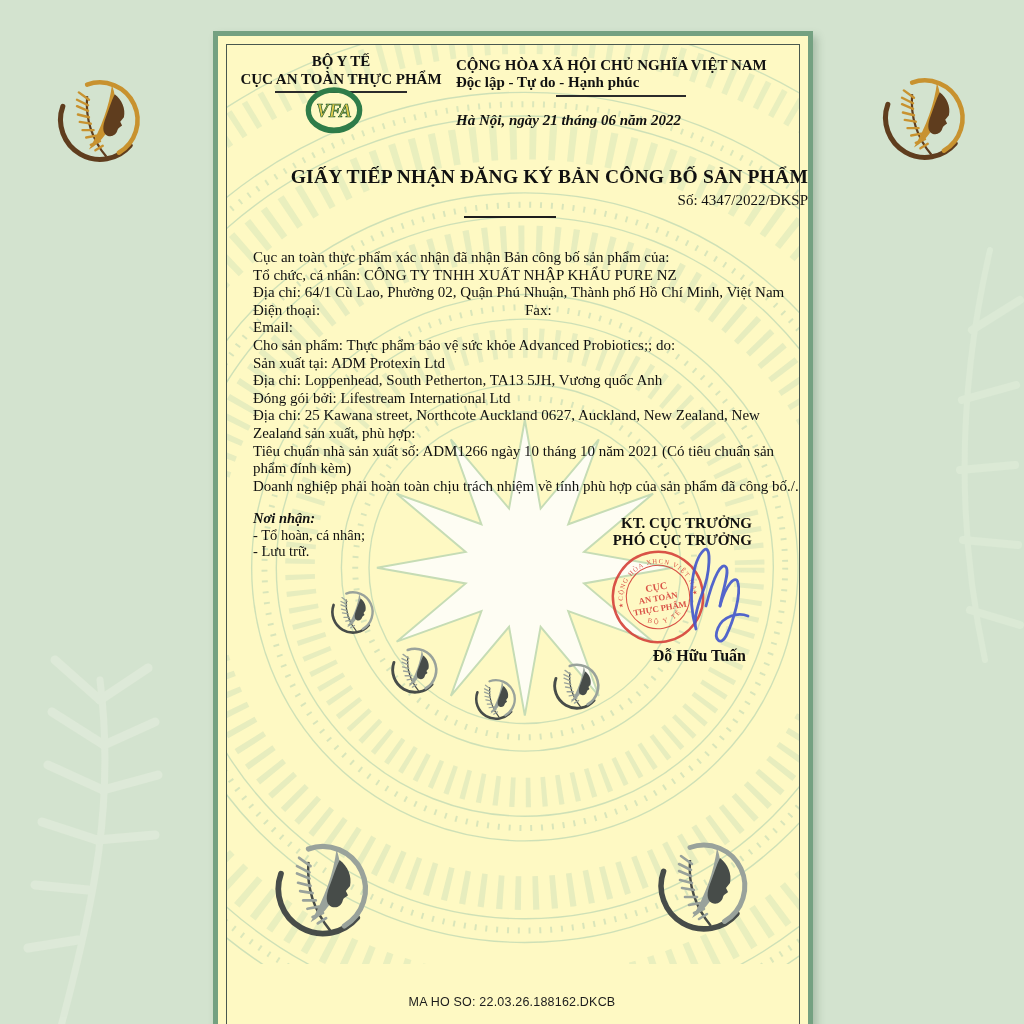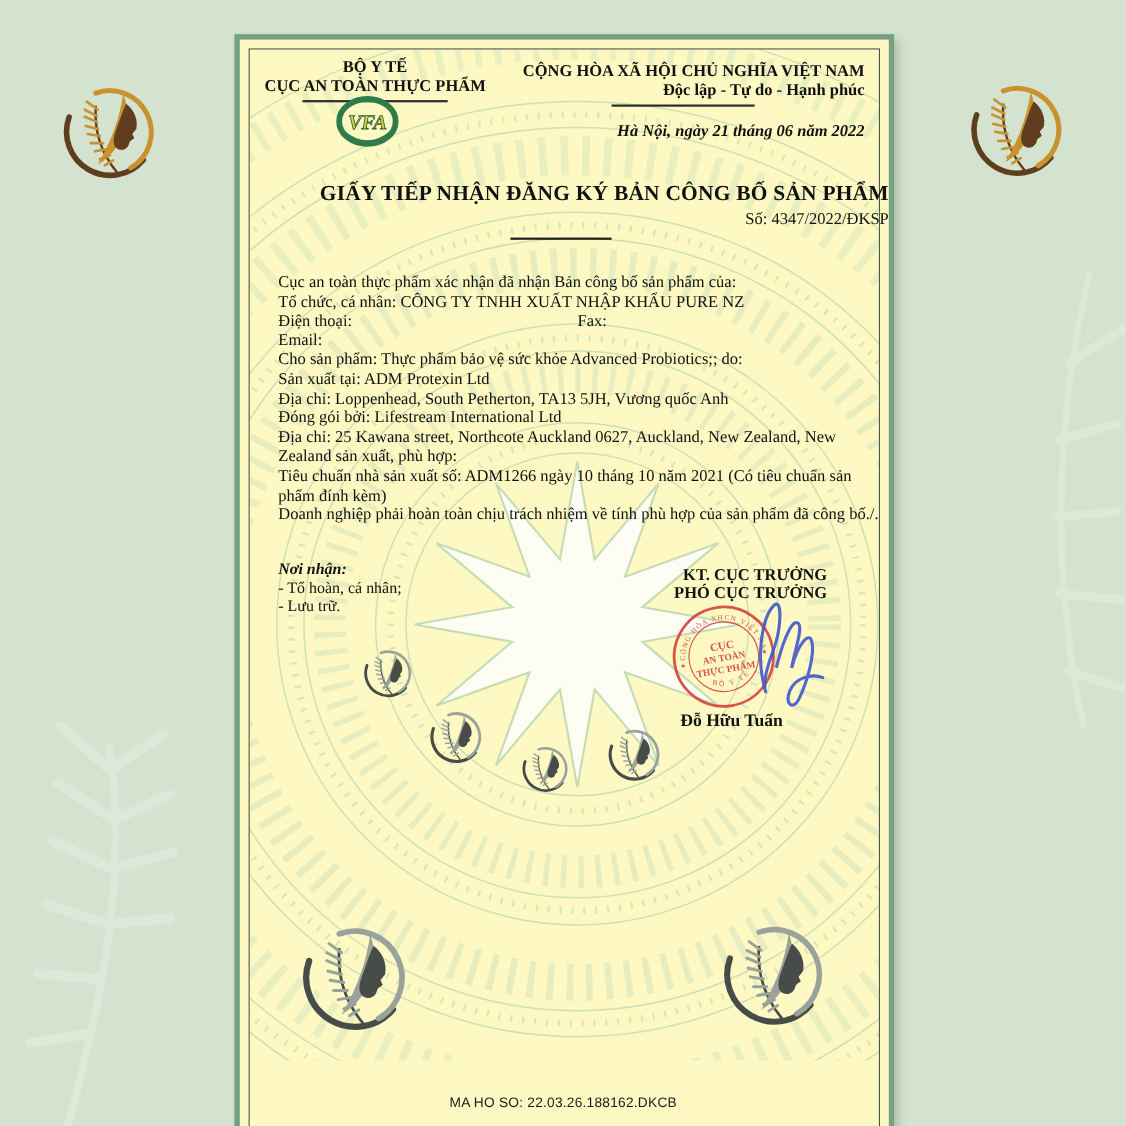--- a/index.html
+++ b/index.html
@@ -21,21 +21,21 @@
   }
   .cert-inner-line{position:absolute;inset:8px;border:1.6px solid #49584f;z-index:3;pointer-events:none}
   .drum{position:absolute;inset:9px;z-index:1;pointer-events:none}
   .wm{position:absolute;z-index:2}
 
   
   .h-left{position:absolute;top:16px;left:8px;width:230px;text-align:center;
     font-weight:bold;font-size:15px;line-height:18px;z-index:4}
   .h-left .rule{width:132px;height:1.5px;background:#2b2b2b;margin:3px auto 0}
   .vfa{position:absolute;top:50px;left:85px;width:62px;height:54px;z-index:4}
-  .h-right{position:absolute;top:21px;left:238px;width:330px;text-align:right;
+  .h-right{position:absolute;top:21px;left:238px;width:330px;text-align:left;
     font-weight:bold;font-size:15px;line-height:17px;z-index:4}
   .h-right .rule{width:130px;height:1.5px;background:#2b2b2b;margin:4px auto 0}
   .dateline{margin-top:15px;font-weight:bold;font-style:italic;font-size:15px}
 
   
   .title{position:absolute;top:130px;left:0;width:100%;text-align:right;
     font-weight:bold;font-size:19.5px;letter-spacing:.2px;z-index:4}
   .docnum{position:absolute;top:156px;left:0;width:100%;text-align:right;font-size:15px;z-index:4}
   .num-rule{position:absolute;top:180px;left:246px;width:92px;height:2px;background:#1d1d1d;z-index:4}
 
@@ -46,21 +46,21 @@
   .fax{position:absolute;left:272px;top:0}
 
   
   .sign-left{position:absolute;top:474px;left:35px;font-size:14.5px;line-height:16.5px;z-index:4}
   .sign-left .nt{font-weight:bold;font-style:italic}
   .sign-right{position:absolute;top:479px;left:330px;width:204px;text-align:right;
     font-weight:bold;font-size:15px;line-height:17px;z-index:4}
   .stamp{position:absolute;left:392px;top:513px;width:96px;height:96px;
     transform:rotate(-10deg);z-index:5;opacity:.92}
   .sig{position:absolute;left:448px;top:498px;width:100px;height:112px;z-index:6}
-  .signer-name{position:absolute;top:611px;left:352px;width:190px;text-align:center;
+  .signer-name{position:absolute;top:611px;left:338px;width:190px;text-align:right;
     font-weight:bold;font-size:16px;z-index:6}
 
   .footer-code{position:absolute;top:995px;left:0;width:100%;text-align:center;z-index:2;
     font-family:Liberation Sans, sans-serif;font-size:12.5px;letter-spacing:.2px;color:#1c1c1c}
 
   .logo-gold{--c1:#5f3d1e;--c2:#c8922f}
   .logo-grey{--c1:#474c49;--c2:#99a29b}
 </style>
 </head>
 <body>
@@ -165,20 +165,21 @@
     <div class="dateline">Hà Nội, ngày 21 tháng 06 năm 2022</div>
   </div>
 
   <div class="title">GIẤY TIẾP NHẬN ĐĂNG KÝ BẢN CÔNG BỐ SẢN PHẨM</div>
   <div class="docnum">Số: 4347/2022/ĐKSP</div>
   <div class="num-rule"></div>
 
   <div class="body-block">
     <div class="line">Cục an toàn thực phẩm xác nhận đã nhận Bản công bố sản phẩm của:</div>
     <div class="line">Tổ chức, cá nhân: CÔNG TY TNHH XUẤT NHẬP KHẨU PURE NZ</div>
+    <div class="line">Địa chỉ: 64/1 Cù Lao, Phường 02, Quận Phú Nhuận, Thành phố Hồ Chí Minh, Việt Nam</div>
     <div class="line">
       <span>Điện thoại:</span>
       <span class="fax">Fax:</span>
     </div>
     <div class="line">Email:</div>
     <div class="line">Cho sản phẩm: Thực phẩm bảo vệ sức khỏe Advanced Probiotics;; do:</div>
     <div class="line">Sản xuất tại: ADM Protexin Ltd</div>
     <div class="line">Địa chỉ: Loppenhead, South Petherton, TA13 5JH, Vương quốc Anh</div>
     <div class="line">Đóng gói bởi: Lifestream International Ltd</div>
     <div class="line">Địa chỉ: 25 Kawana street, Northcote Auckland 0627, Auckland, New Zealand, New Zealand sản xuất, phù hợp:</div>

